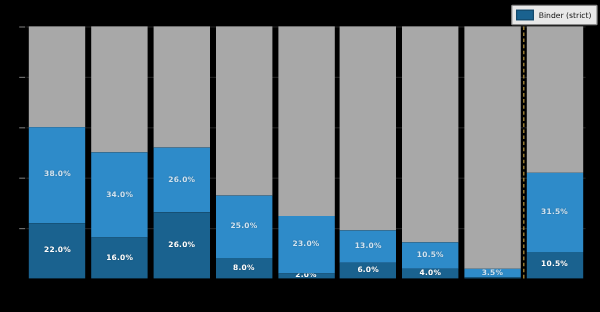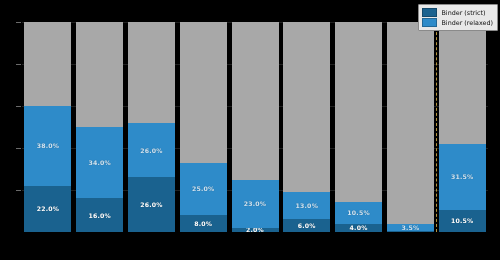--- a/index.html
+++ b/index.html
@@ -25,21 +25,21 @@
   .seg.strict{background:#1a628f;}
   .seg.relaxed{background:#2e8bc9;}
   .seg.nb{background:#a8a8a8;}
 
   #divider{position:absolute;top:0;bottom:0;width:0;
            border-left:1.4px dashed #b8963c;}
 
   
   #legend{position:absolute;right:2px;top:4px;background:#e8e8e8;
           border:1px solid #8a8a8a;padding:3px 4px 3px 3px;
-          display:flex;flex-direction:column;gap:1px;border-radius:1px;justify-content:flex-end;}
+          display:flex;flex-direction:column;gap:15px;border-radius:1px;justify-content:flex-end;}
   .lg-row{display:flex;align-items:center;gap:4px;}
   .swatch{width:13px;height:7px;flex:none;border:1px solid rgba(0,0,0,.25);}
   .lg-row span{font-size:6.4px;color:#101010;white-space:nowrap;line-height:8px;}
 </style>
 </head>
 <body>
 
 <div id="stage">
 
   <div id="plot">
@@ -155,19 +155,15 @@
         </div>
       </div>
     <div id="divider" style="display: block; left: 88.8889%;"></div>
   </div>
 
   <div id="legend">
       <div class="lg-row">
         <div class="swatch" style="background: rgb(26, 98, 143);"></div>
         <span>Binder (strict)</span>
       </div>
-      <div class="lg-row">
-        <div class="swatch" style="background: rgb(46, 139, 201);"></div>
-        <span>Binder (relaxed)</span>
-      </div>
     </div>
 
 </div>
 
 </body></html>

